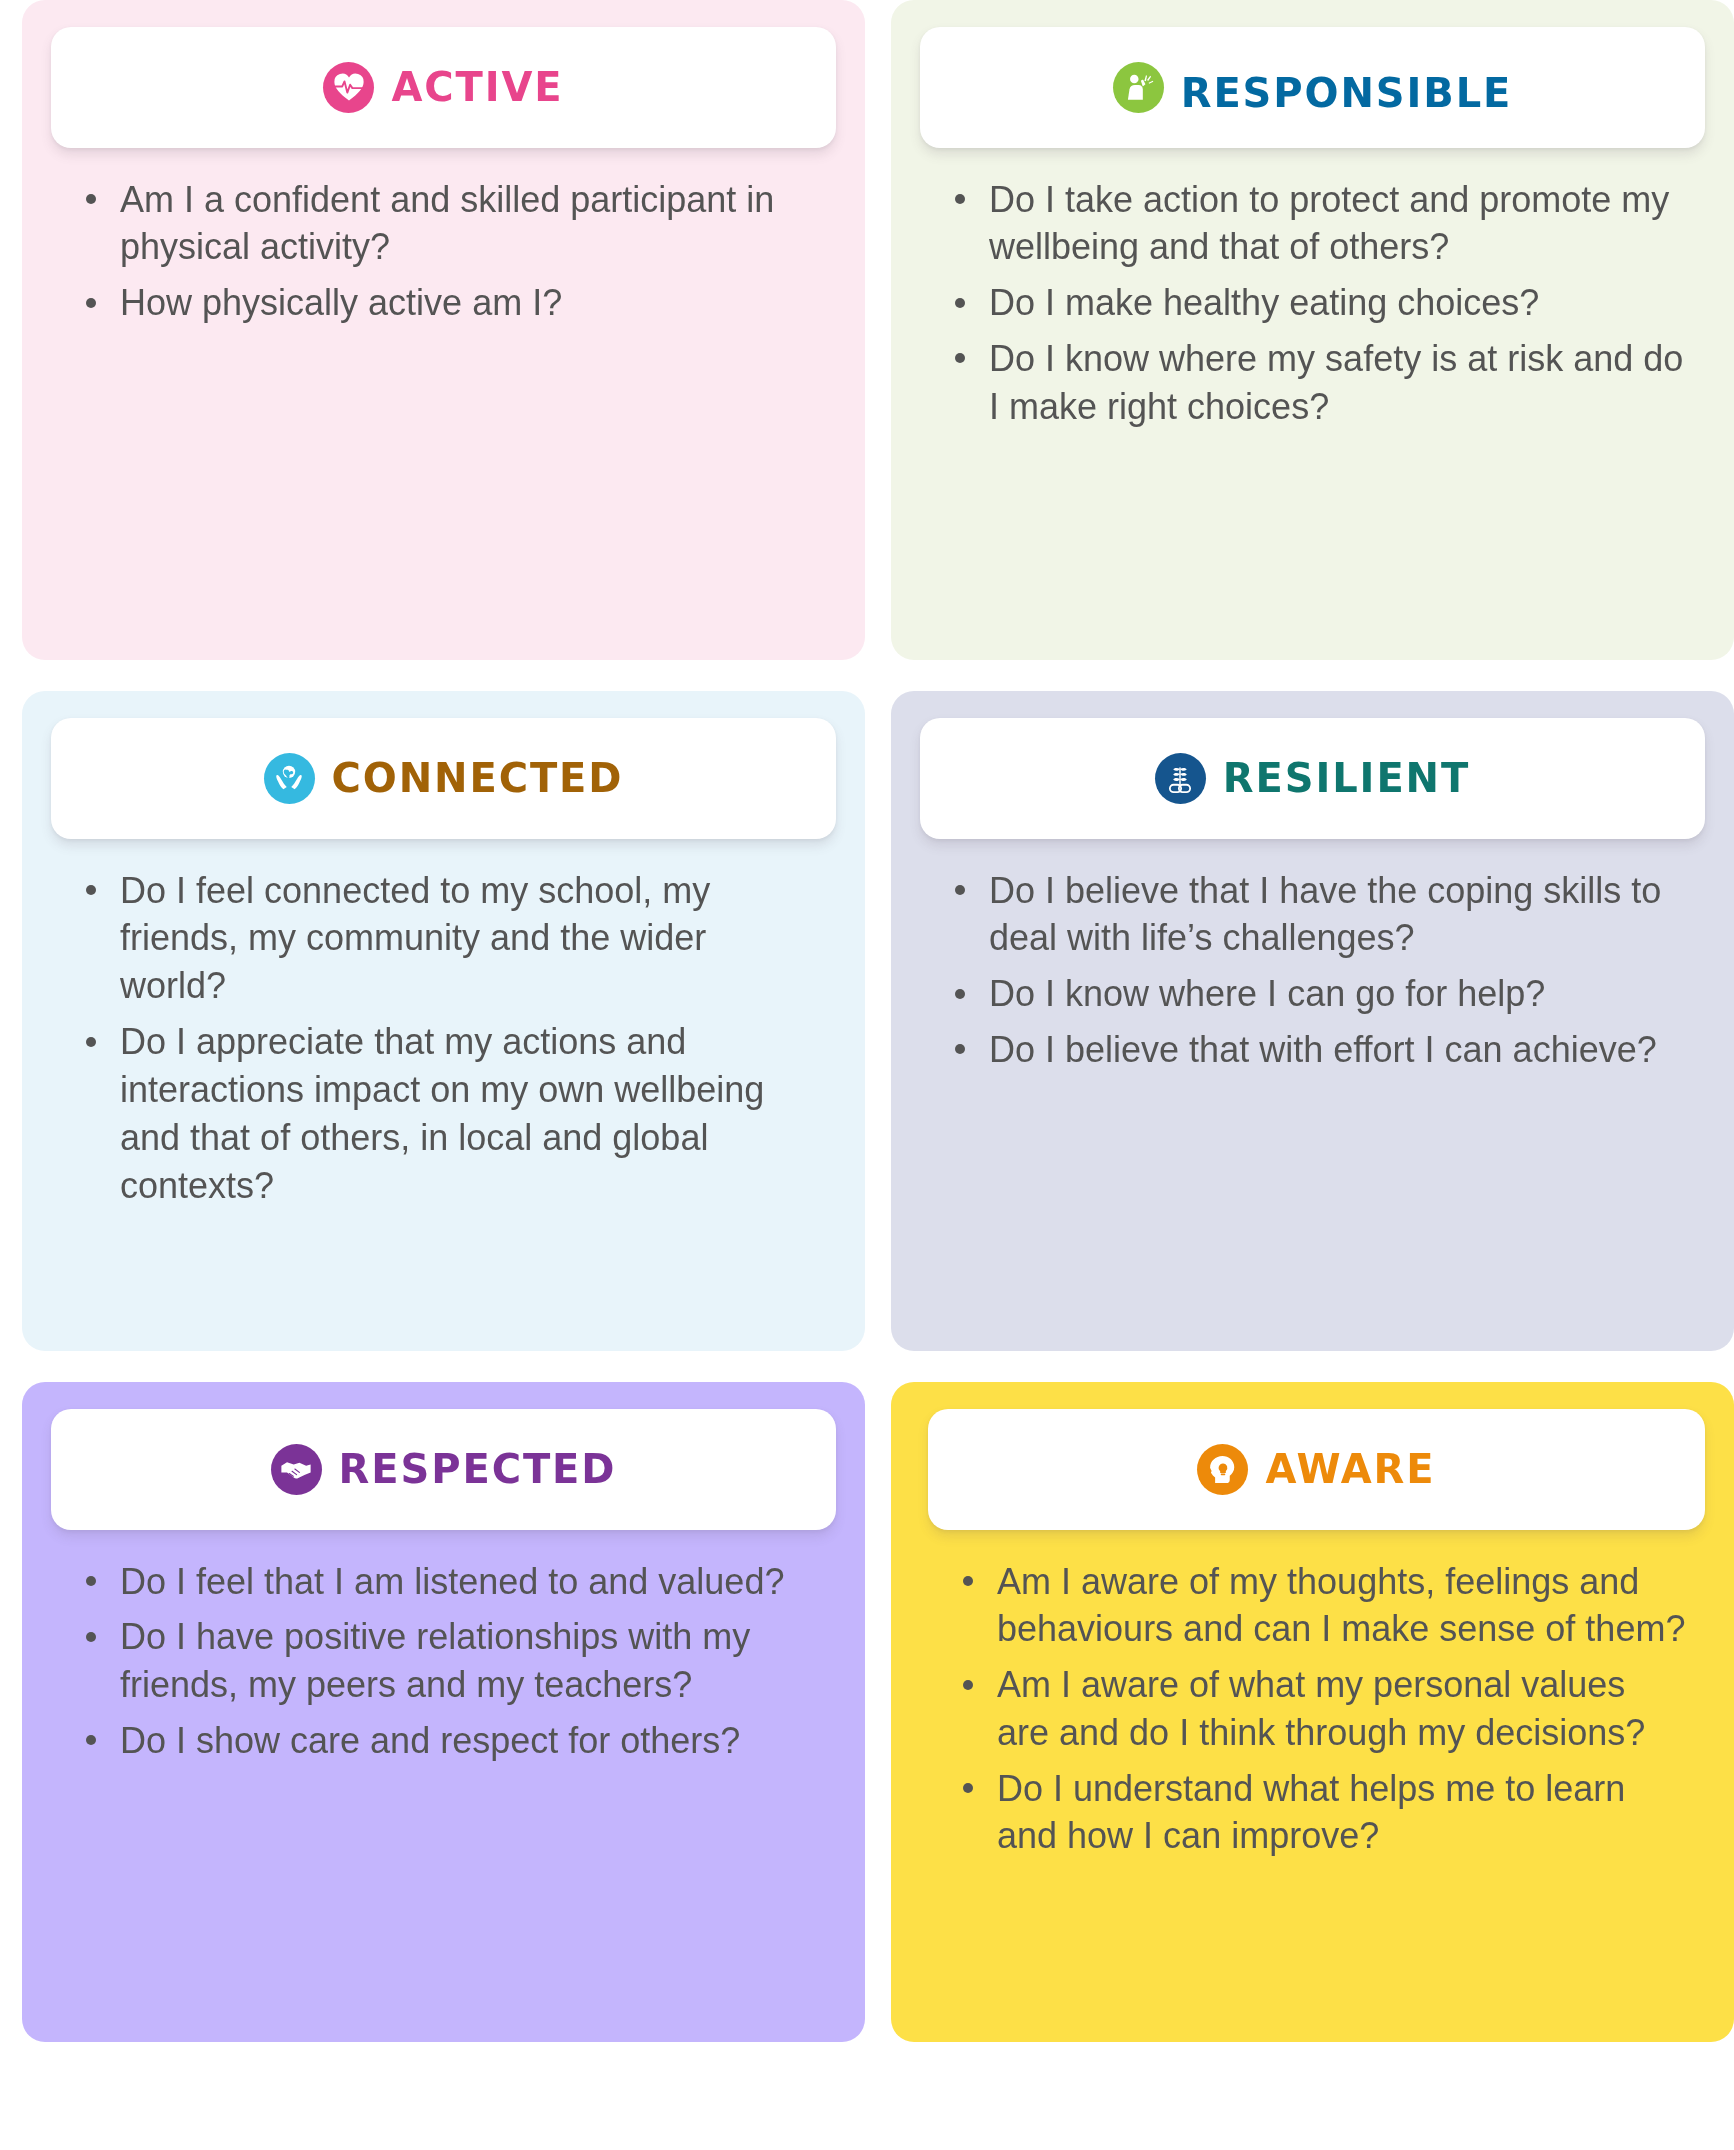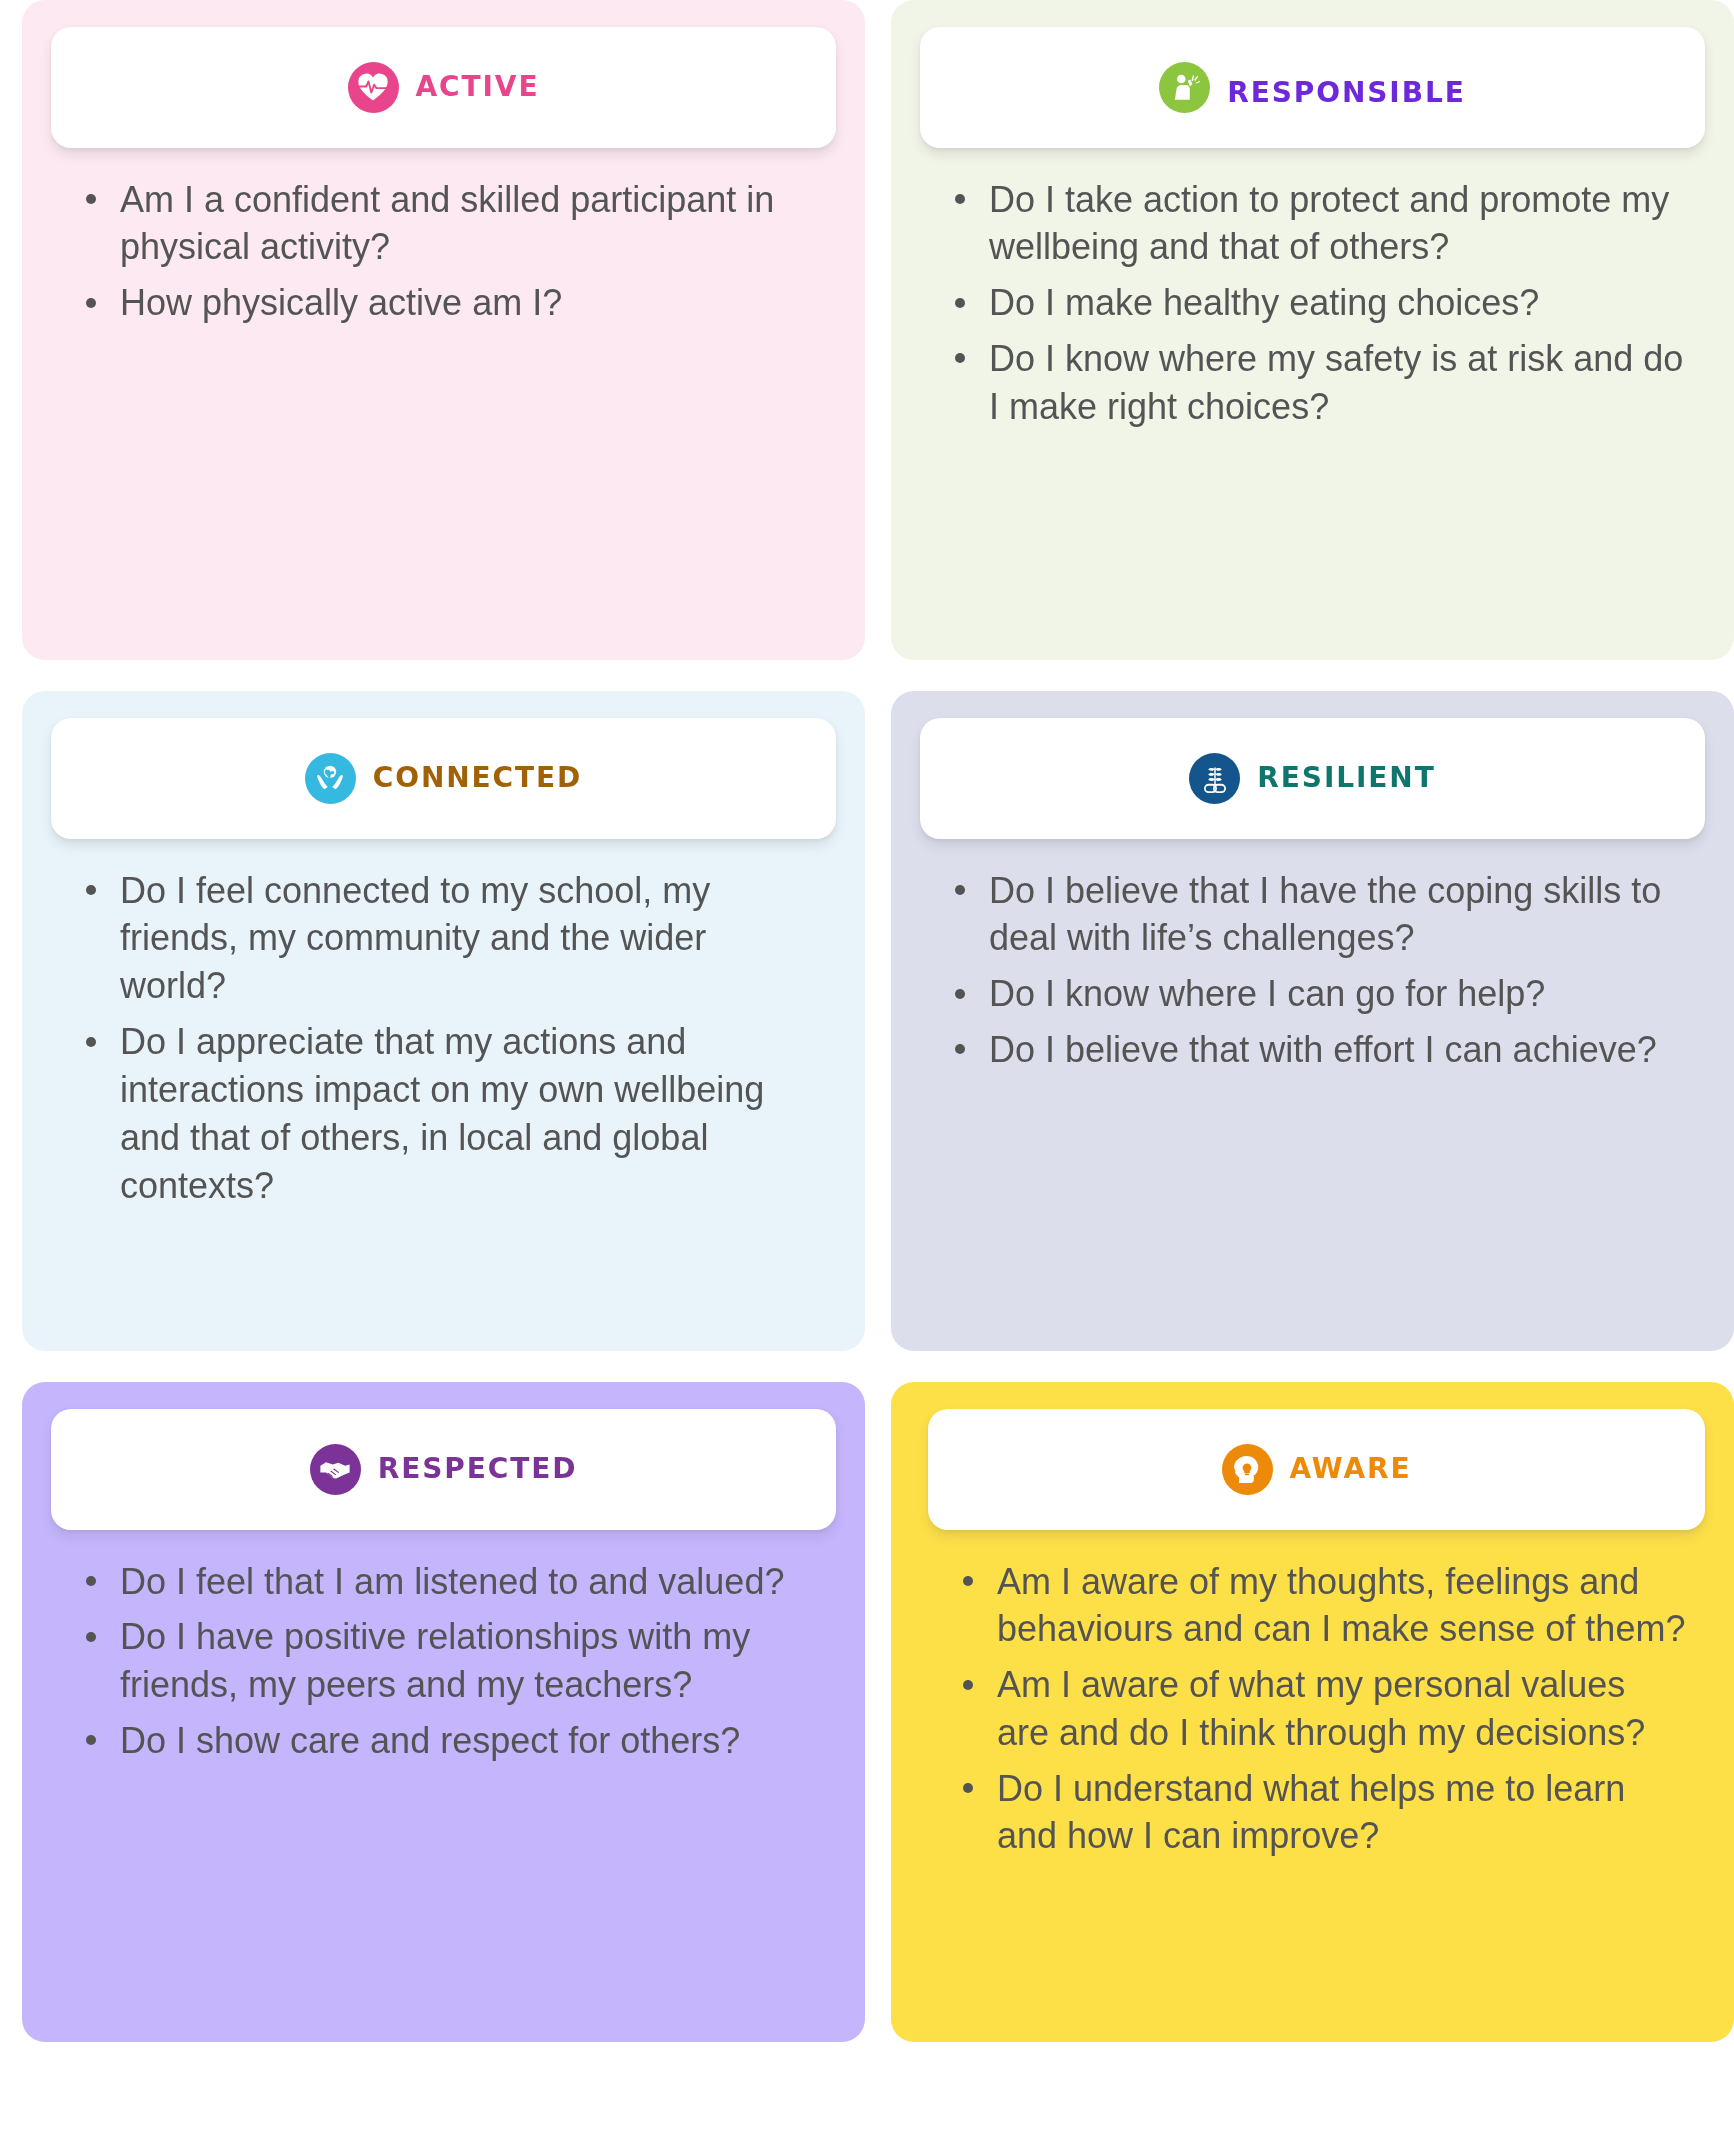--- a/index.html
+++ b/index.html
@@ -51,21 +51,21 @@
     display: flex;
     align-items: center;
     justify-content: center;
     flex: 0 0 auto;
   }
   .badge svg { display: block; }
 
   .card-title {
     font-family: "DejaVu Sans", sans-serif;
     font-weight: bold;
-    font-size: 28px;
+    font-size: 40px;
     letter-spacing: 1.9px;
     line-height: 1;
     text-transform: uppercase;
   }
 
   .bullets {
     margin: 28px 47px 0 58px;
     list-style: none;
   }
 
@@ -114,21 +114,21 @@
     <section class="card" style="background: rgb(241, 245, 231);">
       <div class="card-header">
         <span class="badge" style="background: rgb(140, 198, 63);">
           <svg viewBox="0 0 64 64" width="34" height="34" aria-hidden="true">
             <circle cx="25" cy="17" r="8" fill="#ffffff"></circle>
             <path fill="#ffffff" d="M13 56 L16 36 C17 30 21 28 26 28 L33 28 C38 28 41 31 41 36 L41 56 Z"></path>
             <path fill="#ffffff" d="M41 31 L38 22 C37 19 40 17 42 19 L46 27 Z"></path>
             <path fill="#ffffff" d="M44 20 l3 -10 2 1 -2 10z M49 19 l6 -8 1.6 1.5 -5.4 8z M52 24 l8 -4 0.8 2 -8 4z"></path>
           </svg>
         </span>
-        <span class="card-title" style="color: #6d28d9; margin-top: 12px;">RESPONSIBLE</span>
+        <span class="card-title" style="color: #0369a1; margin-top: 12px;">RESPONSIBLE</span>
       </div>
       <ul class="bullets">
         <li>Do I take action to protect and promote my wellbeing and that of others?</li>
         <li>Do I make healthy eating choices?</li>
         <li>Do I know where my safety is at risk and do I make right choices?</li>
       </ul>
     </section>
     <section class="card" style="background: rgb(232, 244, 250);">
       <div class="card-header">
         <span class="badge" style="background: rgb(53, 185, 224);">

